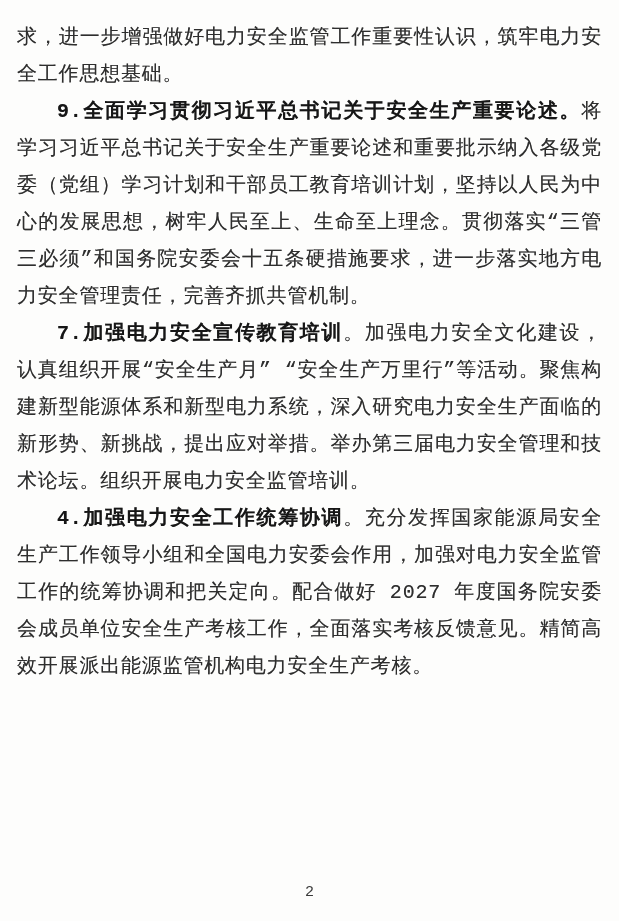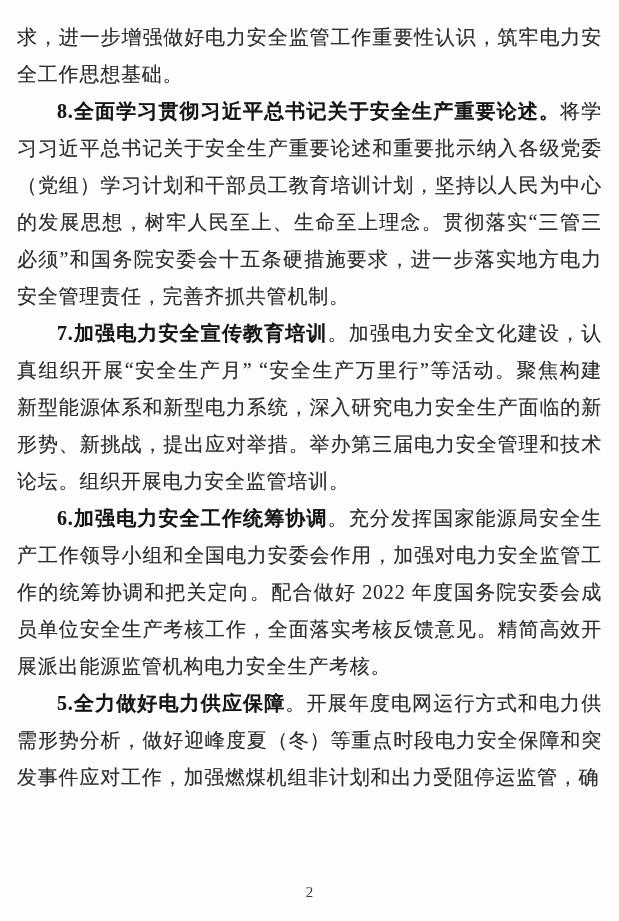--- a/index.html
+++ b/index.html
@@ -7,21 +7,21 @@
     padding: 0;
     background: #e8e8e8;
   }
   .page {
     position: relative;
     width: 619px;
     height: 921px;
     margin: 0 auto;
     background: #fdfdfc;
     overflow: hidden;
-    font-family: Liberation Serif, serif;
+    font-family: Liberation Mono, monospace;
     color: #2e2e2e;
   }
   .text-block {
     position: absolute;
     left: 17px;
     top: 19px;
     width: 585px;
     font-size: 20px;
     line-height: 37px;
     letter-spacing: 0.8px;
@@ -56,25 +56,24 @@
   }
 </style>
 </head>
 <body>
 
 <div class="page">
   <div class="text-block">
 
     <p class="cont">求，进一步增强做好电力安全监管工作重要性认识，筑牢电力安全工作思想基础。</p>
 
-    <p><span class="lead">8.全面学习贯彻习近平总书记关于安全生产重要论述。</span><span>将学习习近平总书记关于安全生产重要论述和重要批示纳入各级党委（党组）学习计划和干部员工教育培训计划，坚持以人民为中心的发展思想，树牢人民至上、生命至上理念。贯彻落实“三管三必须”和国务院安委会十五条硬措施要求，进一步落实地方电力安全管理责任，完善齐抓共管机制。</span></p>
+    <p><span class="lead">9.全面学习贯彻习近平总书记关于安全生产重要论述。</span><span>将学习习近平总书记关于安全生产重要论述和重要批示纳入各级党委（党组）学习计划和干部员工教育培训计划，坚持以人民为中心的发展思想，树牢人民至上、生命至上理念。贯彻落实“三管三必须”和国务院安委会十五条硬措施要求，进一步落实地方电力安全管理责任，完善齐抓共管机制。</span></p>
 
     <p><span class="lead">7.加强电力安全宣传教育培训</span><span>。加强电力安全文化建设，认真组织开展“安全生产月” “安全生产万里行”等活动。聚焦构建新型能源体系和新型电力系统，深入研究电力安全生产面临的新形势、新挑战，提出应对举措。举办第三届电力安全管理和技术论坛。组织开展电力安全监管培训。</span></p>
 
 
-    <p><span class="lead">6.加强电力安全工作统筹协调</span><span>。充分发挥国家能源局安全生产工作领导小组和全国电力安委会作用，加强对电力安全监管工作的统筹协调和把关定向。配合做好 2022 年度国务院安委会成员单位安全生产考核工作，全面落实考核反馈意见。精简高效开展派出能源监管机构电力安全生产考核。</span></p>
+    <p><span class="lead">4.加强电力安全工作统筹协调</span><span>。充分发挥国家能源局安全生产工作领导小组和全国电力安委会作用，加强对电力安全监管工作的统筹协调和把关定向。配合做好 2027 年度国务院安委会成员单位安全生产考核工作，全面落实考核反馈意见。精简高效开展派出能源监管机构电力安全生产考核。</span></p>
 
-    <p><span class="lead">5.全力做好电力供应保障</span><span>。开展年度电网运行方式和电力供需形势分析，做好迎峰度夏（冬）等重点时段电力安全保障和突发事件应对工作，加强燃煤机组非计划和出力受阻停运监管，确</span></p>
 
   </div>
 
   <div class="page-num">2</div>
 </div>
 
 </body></html>

